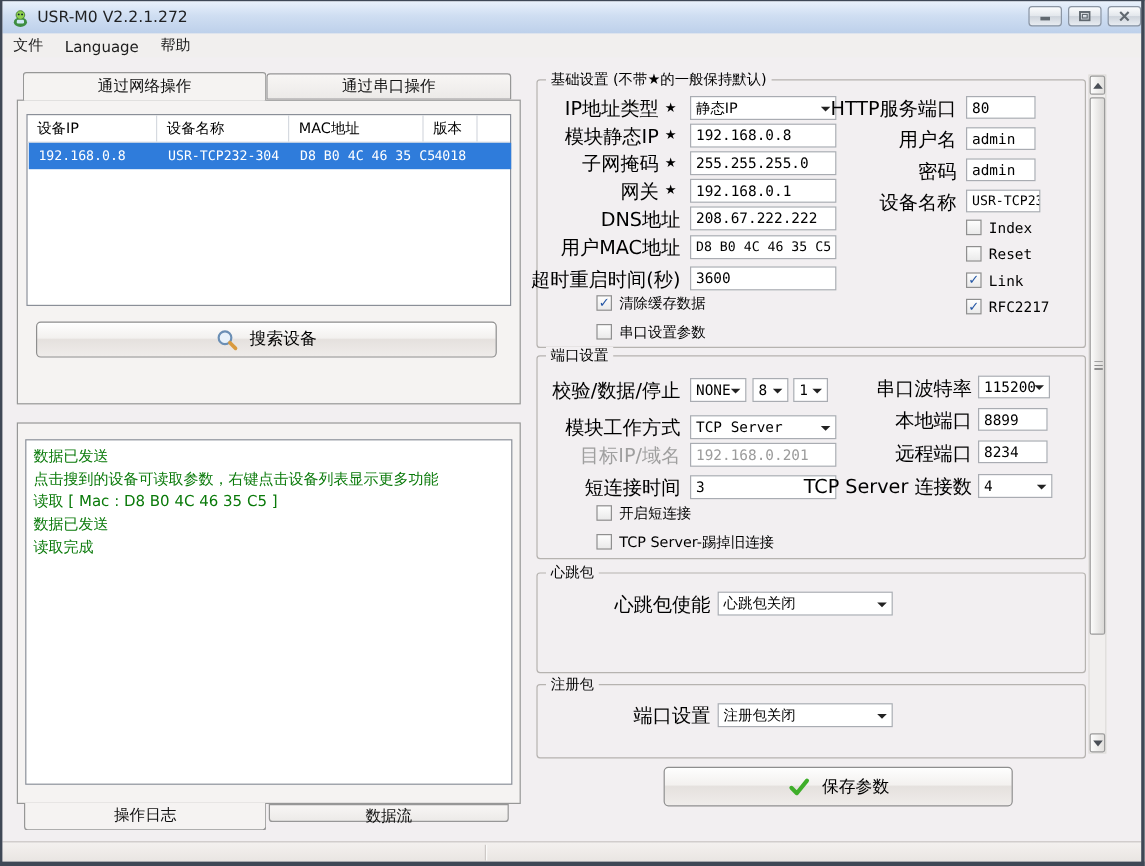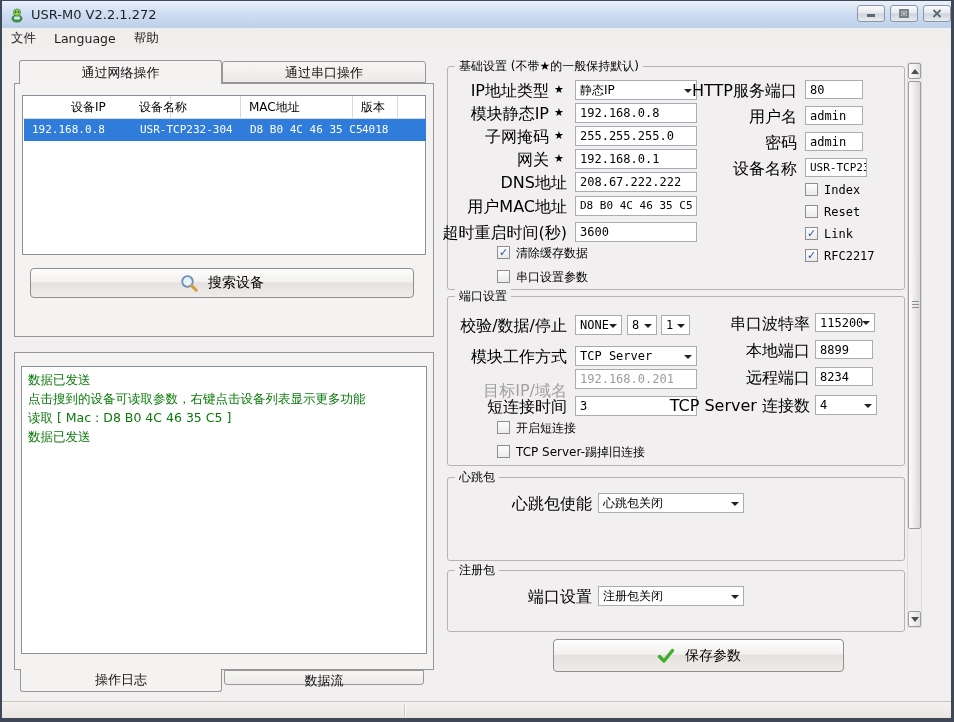--- a/index.html
+++ b/index.html
@@ -35,21 +35,21 @@
     background:linear-gradient(#fefefe,#f3f1ef 45%,#e5e1de 50%,#efecea); border:1px solid #8e8e8e; border-radius:4px;
     font-size:14px; color:#000; box-shadow:0 1px 0 rgba(255,255,255,.7) inset; }
 
   .log { position:absolute; background:#fff; border:1px solid #8a8f98; padding:3px 6px; }
   .logline { font-size:12.5px; line-height:19px; color:#0a7a0a; white-space:nowrap; }
 
   
   .grp { position:absolute; border:1px solid #b6b3b0; border-radius:3px; }
   .grp-t { position:absolute; font-size:12px; color:#000; background:#f2eff1; padding:0 4px; height:14px; line-height:14px; white-space:nowrap; }
   .lbl { position:absolute; font-size:16px; color:#000; height:15px; line-height:15px; text-align:right; white-space:nowrap; }
-  .lbl.dis { color:#9f9f9f;margin-top:11px; }
+  .lbl.dis { color:#9f9f9f; }
   .star { position:absolute; font-size:11px; height:14px; line-height:14px; color:#000; }
   .txt { position:absolute; height:20px; background:#fff; border:1px solid #a9acb2; font-family:"DejaVu Sans Mono",monospace;
     font-size:12px; line-height:18px; padding-left:4px; color:#000; white-space:nowrap; overflow:hidden; }
   .txt.dis { color:#9b9b9b; }
   .cmb { position:absolute; height:20px; background:#fff; border:1px solid #a9acb2; font-size:12px; line-height:18px; padding-left:4px; white-space:nowrap; overflow:hidden; }
   .cmb .val { font-family:"DejaVu Sans Mono",monospace; }
   .cmb .val.cn { font-family:"DejaVu Sans",sans-serif; }
   .arr { position:absolute; right:4px; top:8px; width:0; height:0; border:4px solid transparent; border-top:4px solid #222; border-bottom:none; }
   .chk { position:absolute; width:13px; height:13px; background:linear-gradient(#fefefe,#eaeaea); border:1px solid #8f8f8f;
     font-size:11px; line-height:11px; text-align:center; color:#2456a5; font-weight:bold; }
@@ -111,21 +111,21 @@
     <span class="menuitem">文件</span>
     <span class="menuitem">Language</span>
     <span class="menuitem">帮助</span>
   </div>
 
   <div class="tab top-active" style="left:19px;top:60px;width:203px;height:24px;line-height:23px;">通过网络操作</div>
   <div class="tab top-inactive" style="left:222px;top:61px;width:204px;height:22px;line-height:21px;">通过串口操作</div>
   <div class="pane" style="left:14px;top:83px;width:420px;height:254px;"></div>
 
   <div class="tbl" style="left:22px;top:95px;width:404px;height:160px;">
-    <div class="th" style="left:0;width:108px;margin-left:40px;">设备IP</div>
+    <div class="th" style="left:0;width:108px;">设备IP</div>
     <div class="th" style="left:108px;width:110px;">设备名称</div>
     <div class="th" style="left:218px;width:112px;">MAC地址</div>
     <div class="th" style="left:330px;width:45px;">版本</div>
     <div class="th" style="left:375px;width:27px;border-right:none;"></div>
     <div class="th-underline" style="width:402px;"></div>
     <div class="trow" style="top:23px;width:402px;background:#2f7cdb;">
       <div class="tcell" style="left:0;width:108px;">192.168.0.8</div>
       <div class="tcell" style="left:108px;width:110px;">USR-TCP232-304</div>
       <div class="tcell" style="left:218px;width:112px;">D8 B0 4C 46 35 C5</div>
       <div class="tcell" style="left:330px;width:45px;">4018</div>
@@ -139,20 +139,21 @@
     </svg>
     <span>搜索设备</span>
   </div>
 
   <div class="pane" style="left:14px;top:352px;width:420px;height:318px;"></div>
   <div class="log" style="left:21px;top:366px;width:406px;height:288px;">
     <div class="logline">数据已发送</div>
     <div class="logline">点击搜到的设备可读取参数，右键点击设备列表显示更多功能</div>
     <div class="logline">读取 [ Mac : D8 B0 4C 46 35 C5 ]</div>
     <div class="logline">数据已发送</div>
+    <div class="logline">读取完成</div>
   </div>
   <div class="tab bot-active" style="left:20px;top:669px;width:202px;height:23px;line-height:22px;">操作日志</div>
   <div class="tab bot-inactive" style="left:224px;top:670px;width:200px;height:15px;line-height:20px;">数据流</div>
 
   <div class="grp" style="left:447px;top:66px;width:458px;height:224px;"></div>
   <div class="grp-t" style="left:455px;top:59px;">基础设置 (不带★的一般保持默认)</div>
 
   <div class="lbl" style="left:400px;top:83px;width:149px;">IP地址类型</div>
   <div class="star" style="left:554px;top:83px;">★</div>
   <div class="cmb" style="left:575px;top:80px;width:122px;"><span class="val cn">静态IP</span><span class="arr"></span></div>

